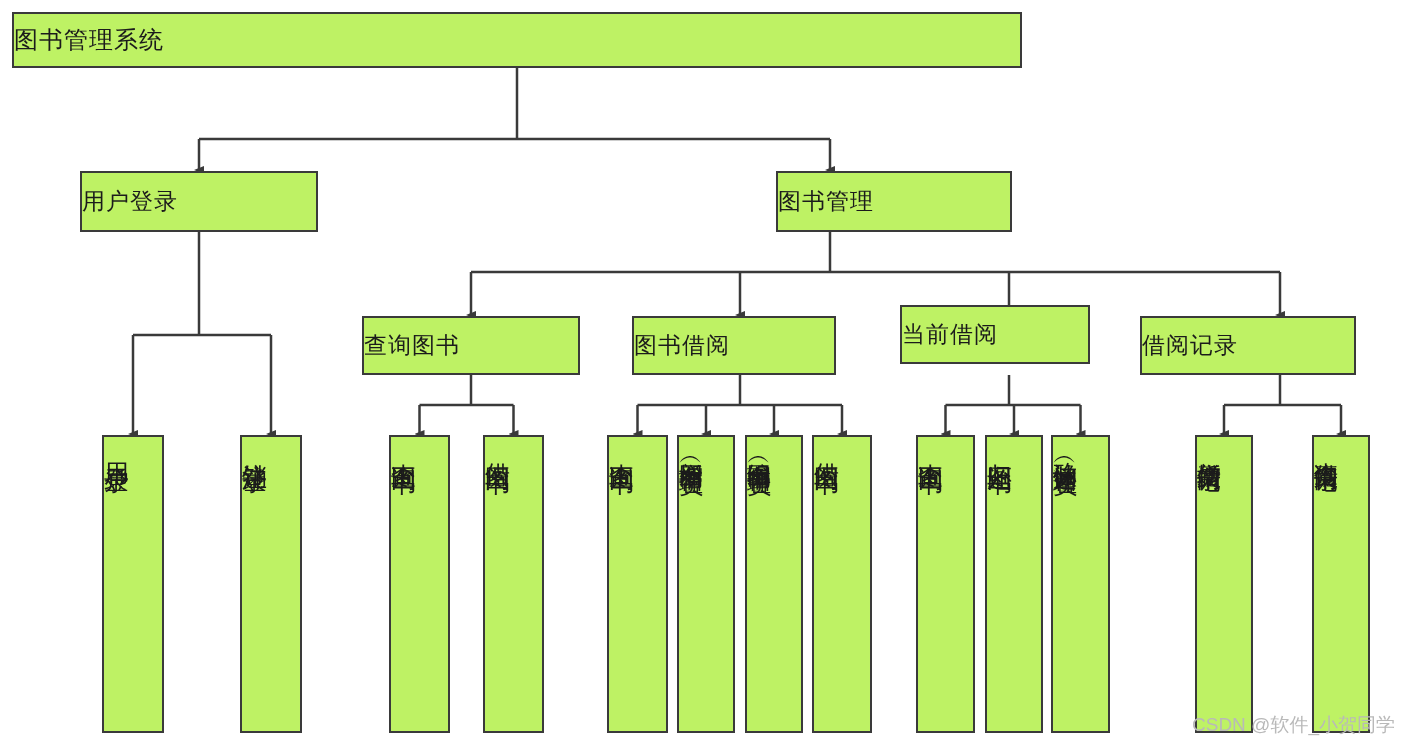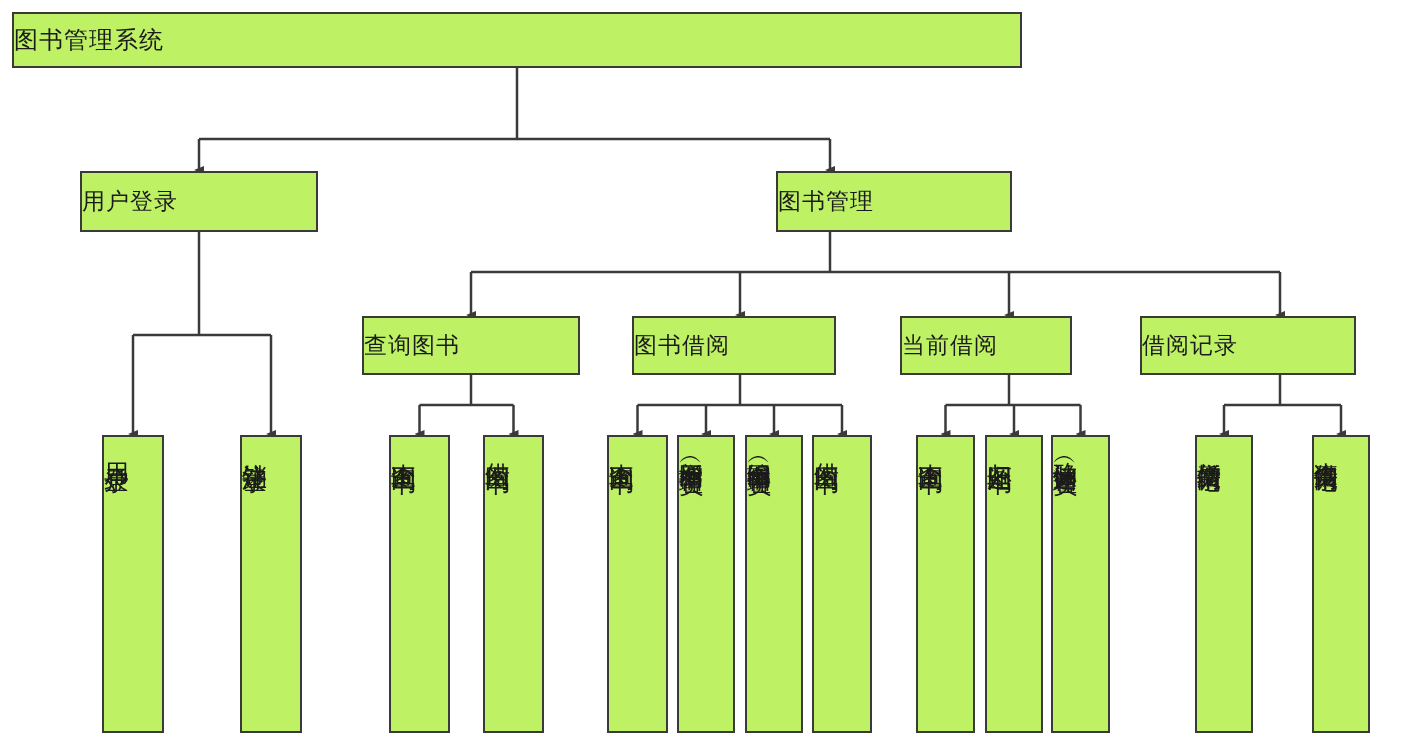--- a/index.html
+++ b/index.html
@@ -131,21 +131,21 @@
       </div>
       <div class="node horiz" style="left: 746px; top: 171px; width: 236px; height: 61px; margin-left: 30px;">
         <span class="lbl">图书管理</span>
       </div>
       <div class="node horiz" style="left: 362px; top: 316px; width: 218px; height: 59px;">
         <span class="lbl">查询图书</span>
       </div>
       <div class="node horiz" style="left: 632px; top: 316px; width: 204px; height: 59px;">
         <span class="lbl">图书借阅</span>
       </div>
-      <div class="node horiz" style="left: 900px; top: 316px; width: 172px; height: 59px;">
+      <div class="node horiz" style="left: 900px; top: 305px; width: 190px; height: 59px;">
         <span class="lbl">当前借阅</span>
       </div>
       <div class="node horiz" style="left: 1140px; top: 316px; width: 216px; height: 59px;">
         <span class="lbl">借阅记录</span>
       </div>
       <div class="node vert" style="left: 102px; top: 435px; width: 62px; height: 298px;">
         <span class="lbl">用户登录</span>
       </div>
       <div class="node vert" style="left: 240px; top: 435px; width: 62px; height: 298px;">
         <span class="lbl">注销登录</span>
@@ -178,13 +178,14 @@
         <span class="lbl">确认归还（管理员）</span>
       </div>
       <div class="node vert tall" style="left: 1195px; top: 435px; width: 58px; height: 298px;">
         <span class="lbl">新增借阅记录</span>
       </div>
       <div class="node vert tall" style="left: 1312px; top: 435px; width: 58px; height: 298px;">
         <span class="lbl">查询借阅记录</span>
       </div>
     </div>
 
+  <div class="watermark" style="left: 1192px; top: 712px;">CSDN @软件_小贺同学</div>
 </div>
 
 </body></html>

